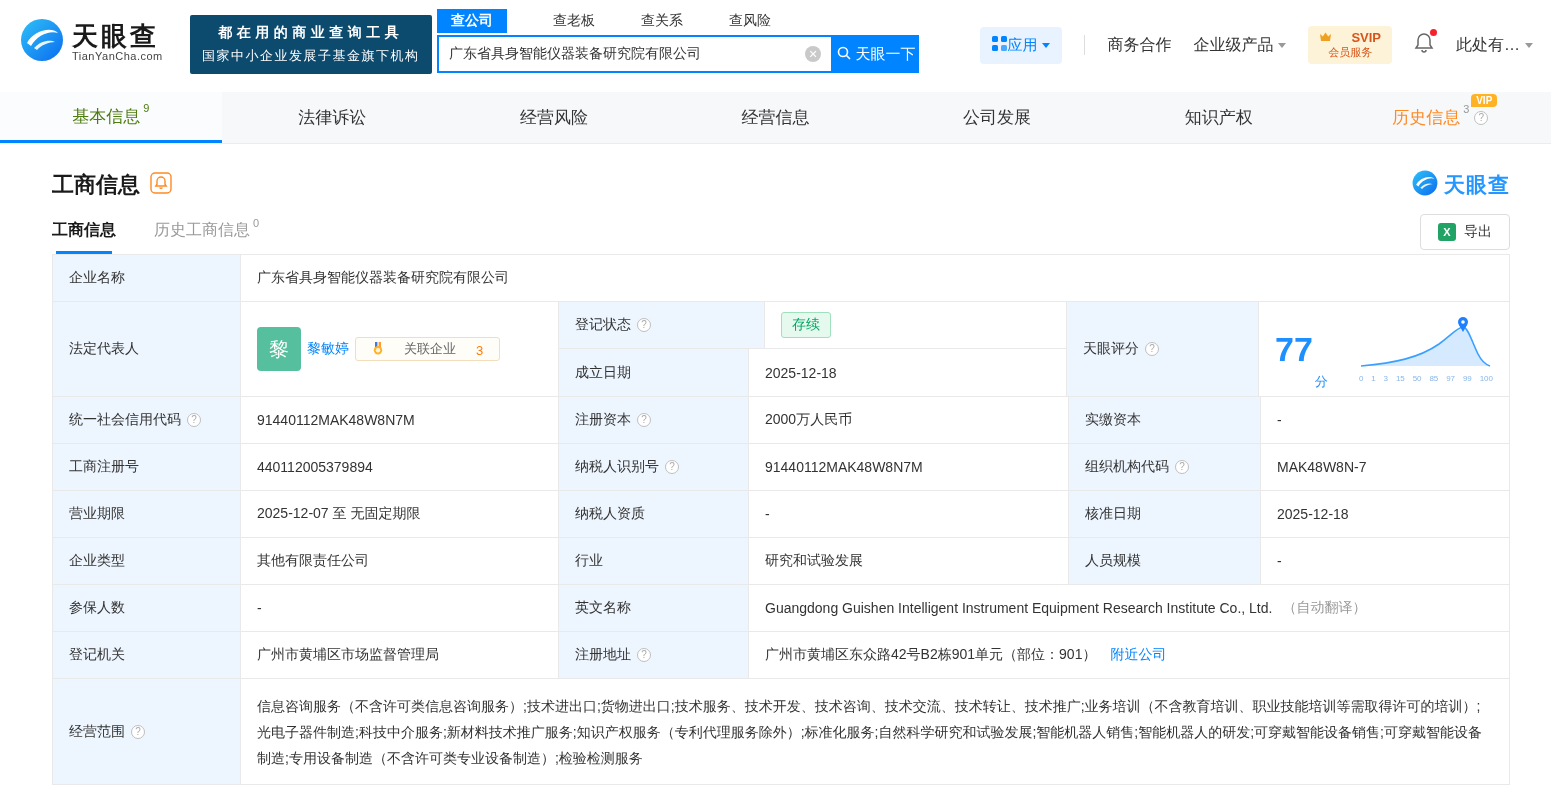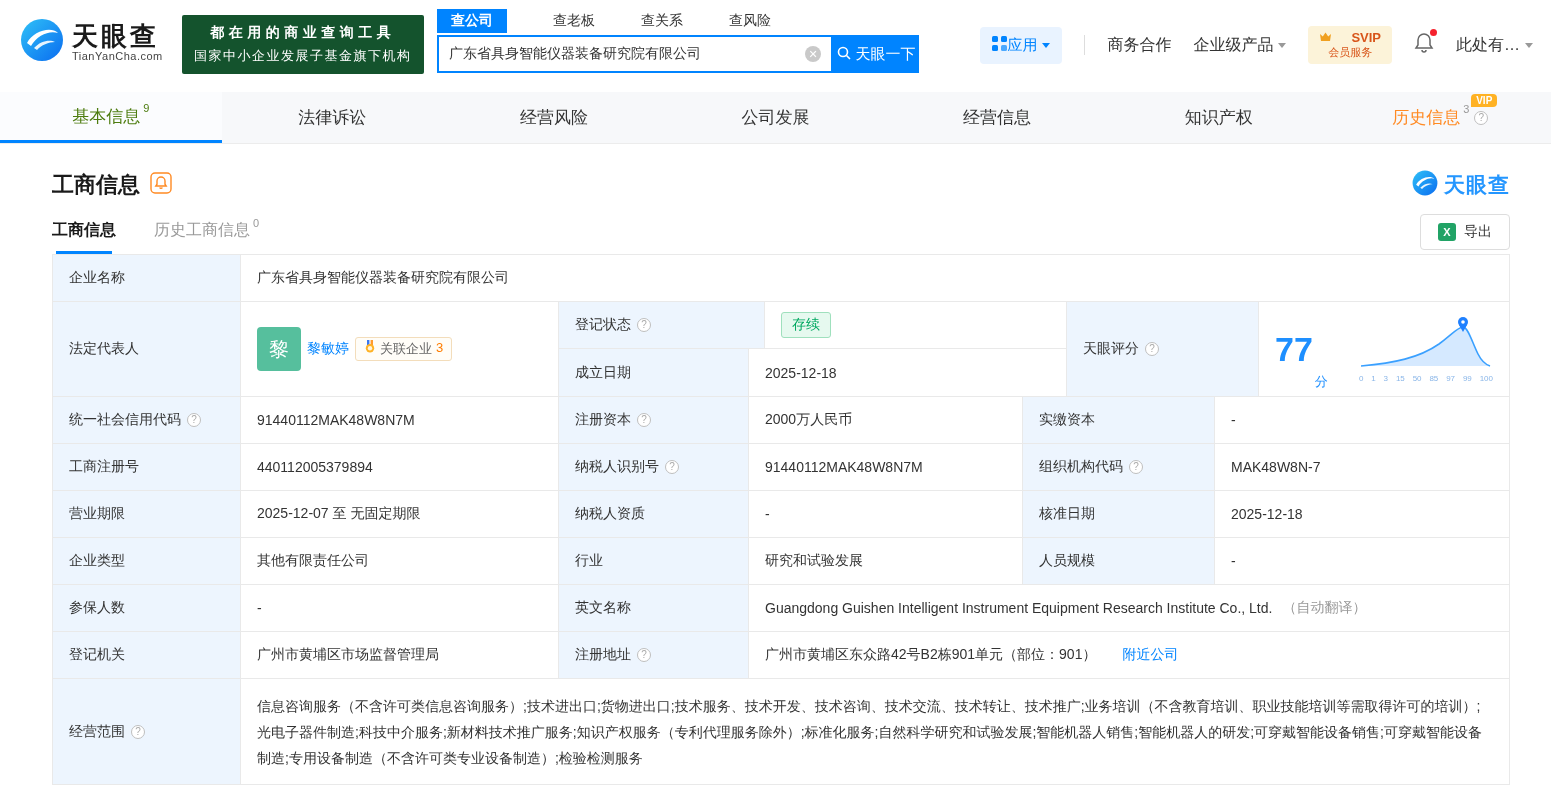--- a/index.html
+++ b/index.html
@@ -4,21 +4,21 @@
 <style>
   *{margin:0;padding:0;box-sizing:border-box}
   html,body{width:1551px;height:795px;overflow:hidden;background:#fff;
     font-family:"Liberation Sans","DejaVu Sans",sans-serif;color:#333}
 
   
   .header{position:relative;height:92px;background:#fff}
   .logo{position:absolute;left:20px;top:18px;display:flex;align-items:center;gap:8px;cursor:pointer}
   .logo-cn{font-size:26px;font-weight:bold;color:#1a1a1a;letter-spacing:3px;line-height:1.1}
   .logo-en{font-size:11px;color:#444;letter-spacing:.5px}
-  .slogan{position:absolute;left:182px;top:15px;background:#14532d;color:#fff;padding:9px 12px;border-radius:2px;text-align:center}
+  .slogan{position:absolute;left:190px;top:15px;background:#0c4a6e;color:#fff;padding:9px 12px;border-radius:2px;text-align:center}
   .slogan-l1{font-size:14px;font-weight:bold;letter-spacing:4.5px}
   .slogan-l2{font-size:13px;margin-top:5px;letter-spacing:1.5px}
 
   .search-block{position:absolute;left:437px;top:8px}
   .search-tabs{display:flex;align-items:center;gap:46px;height:25px}
   .search-tab{font-size:14px;color:#333;cursor:pointer}
   .search-tab.active{background:#0084ff;color:#fff;padding:3px 14px;font-weight:bold}
   .search-bar{display:flex;margin-top:2px}
   .search-input{width:396px;height:38px;border:2px solid #0084ff;display:flex;align-items:center;padding:0 10px;background:#fff}
   .search-input input{flex:1;border:none;outline:none;font-size:14px;color:#333;font-family:inherit;background:transparent}
@@ -68,44 +68,44 @@
   
   .table{margin:0 41px 0 52px;border:1px solid #e9e9e9;border-bottom:none}
   .t-row{display:flex;border-bottom:1px solid #e9e9e9}
   .cell{display:flex;align-items:center;padding:0 16px;border-right:1px solid #e9e9e9;font-size:14px;gap:6px}
   .lab{background:#edf5fe;color:#333}
   .val{background:#fff;color:#333}
   .no-r{border-right:none}
   .w-l1{width:188px;flex:none}
   .w-v1{width:318px;flex:none}
   .w-l2{width:190px;flex:none}
-  .w-v2{width:274px;flex:none}
+  .w-v2{width:320px;flex:none}
   .w-l3{width:192px;flex:none}
   .grow{flex:1;min-width:0}
   .h47{height:47px}
   .h94{height:94px}
   .mid{width:508px;flex:none;display:flex;flex-direction:column}
   .subrow{display:flex;height:47px}
   .subrow.bd{border-bottom:1px solid #e9e9e9}
 
   .avatar{width:44px;height:44px;border-radius:4px;background:#56bf9d;color:#fff;font-size:20px;display:flex;align-items:center;justify-content:center;flex:none;cursor:pointer}
   .link{color:#0084ff;cursor:pointer;text-decoration:none}
-  .rel-badge{display:flex;align-items:flex-start;gap:4px;border:1px solid #f3ddbb;border-radius:3px;padding:2px 8px;font-size:13px;color:#666;cursor:pointer;background:#fffdf8}
+  .rel-badge{display:flex;align-items:flex-end;gap:20px;border:1px solid #f3ddbb;border-radius:3px;padding:2px 16px;font-size:13px;color:#666;cursor:pointer;background:#fffdf8}
   .rel-cnt{color:#ff7d00}
   .status-badge{background:#e6f9ef;border:1px solid #9fe0bd;color:#00a860;font-size:14px;padding:3px 10px;border-radius:3px}
   .muted{color:#999}
 
   .score-cell{gap:2px}
   .score-num{font-size:34px;font-weight:bold;color:#1e8fff;line-height:1}
   .score-unit{font-size:13px;color:#1e8fff;align-self:flex-end;margin-bottom:5px}
   .score-chart{margin-left:auto;width:134px}
   .ticks{display:flex;justify-content:space-between;font-size:8px;color:#8ab6e8;margin-top:1px}
 
   .scope-val{line-height:26px;padding:12px 16px}
-  .addr-link{margin-left:20px}
+  .addr-link{margin-left:8px}
   .auto-note{color:#999;margin-left:4px}
 </style>
 </head>
 <body>
 
 <div class="header">
   <div class="logo">
     <span>
       <svg width="44" height="44" viewBox="0 0 44 44">
         <defs>
@@ -214,26 +214,26 @@
         <span>法律诉讼</span>
       </span>
   </div>
   <div class="tab">
     <span class="tab-inner">
         <span>经营风险</span>
       </span>
   </div>
   <div class="tab">
     <span class="tab-inner">
+        <span>经营信息</span>
+      </span>
+  </div>
+  <div class="tab">
+    <span class="tab-inner">
         <span>公司发展</span>
-      </span>
-  </div>
-  <div class="tab">
-    <span class="tab-inner">
-        <span>经营信息</span>
       </span>
   </div>
   <div class="tab">
     <span class="tab-inner">
         <span>知识产权</span>
       </span>
   </div>
   <div class="tab history">
     <span class="tab-inner">
       <span>历史信息</span>

